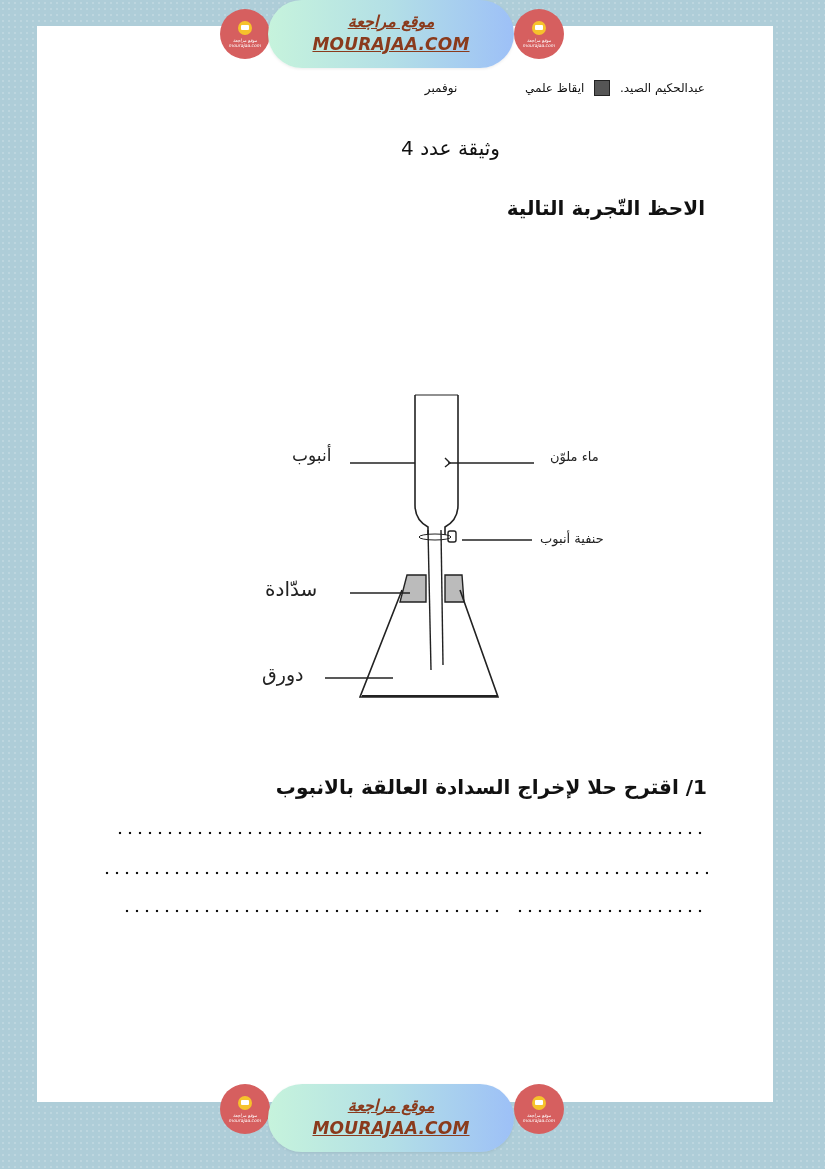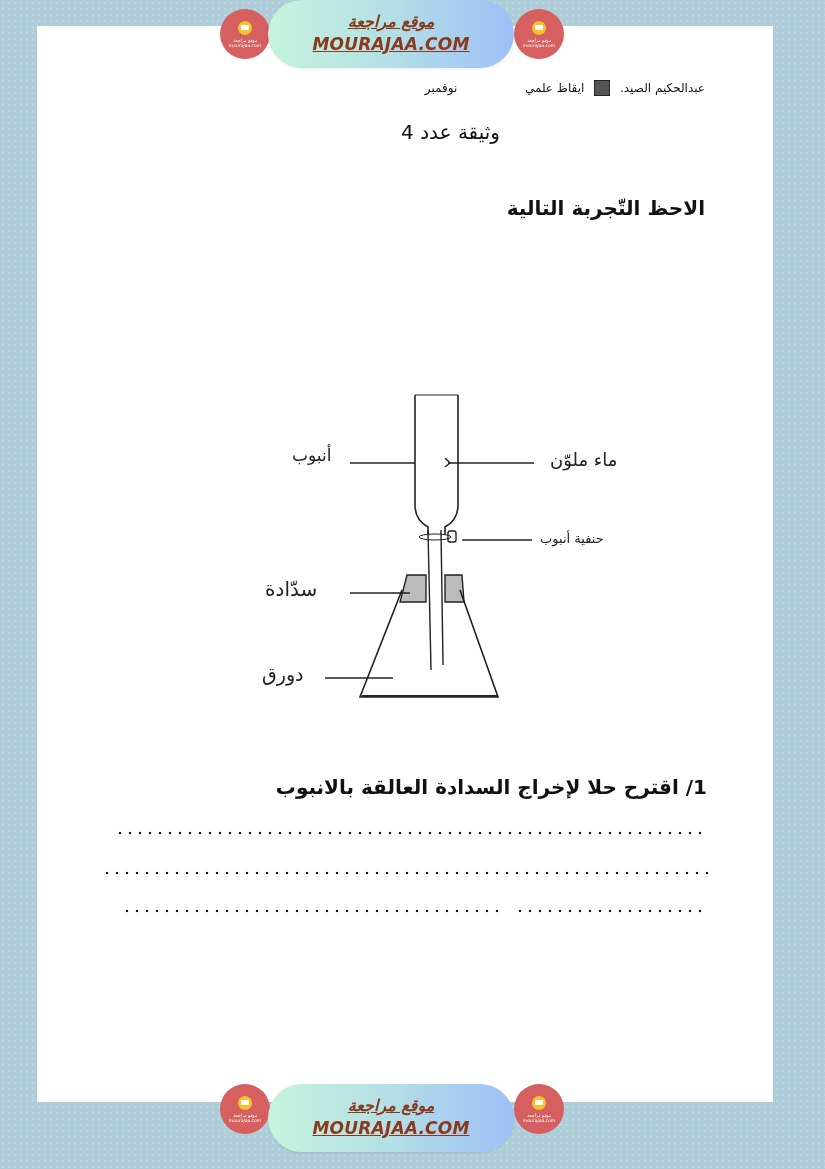--- a/index.html
+++ b/index.html
@@ -49,37 +49,37 @@
   .badge .tiny { font-size: 4.5px; color: #fff; line-height: 5px; text-align: center; }
 
   
   .doc-text {
     position: absolute; direction: rtl; color: #111;
     font-family: "DejaVu Sans", sans-serif; white-space: nowrap;
   }
   .h-line1 { top: 80px; right: 120px; font-size: 12px; }
   .h-line1 .gap { display: inline-block; width: 30px; }
   .sq { display: inline-block; width: 14px; height: 14px; background: #555; border: 1px solid #222; vertical-align: middle; margin: 0 6px; }
-  .h-line2 { top: 120px; right: 325px; font-size: 20px; }
+  .h-line2 { top: 136px; right: 325px; font-size: 20px; }
   .title { top: 196px; right: 120px; font-size: 20px; font-weight: bold; margin-left: 8px; }
   .question { top: 775px; right: 118px; font-size: 20px; font-weight: bold; }
   .dots {
     position: absolute; height: 4px;
     background-image: radial-gradient(circle, #111 1.3px, transparent 1.6px);
     background-size: 10px 4px; background-repeat: repeat-x;
   }
   .dots.d1 { left: 115px; top: 831px; width: 593px; }
   .dots.d2 { left: 102px; top: 871px; width: 606px; }
   .dots.d3 { left: 122px; top: 909px; width: 380px; }
   .dots.d4 { left: 515px; top: 909px; width: 193px; }
 
   
   .diagram { position: absolute; left: 250px; top: 385px; width: 400px; height: 330px; }
   .lbl {
-    position: absolute; direction: rtl; font-size: 18px; color: #222;
+    position: absolute; direction: rtl; font-size: 13px; color: #222;
     font-family: "DejaVu Sans", sans-serif; white-space: nowrap;
   }
   .lbl-tube { left: 42px; top: 60px; font-size: 17px; text-align: center; }
   .lbl-water { left: 300px; top: 64px; }
   .lbl-faucet { left: 290px; top: 146px; font-size: 13px; }
   .lbl-stopper { left: 15px; top: 192px; font-size: 20px; }
   .lbl-flask { left: 12px; top: 278px; font-size: 19px; }
 </style>
 </head>
 <body>

